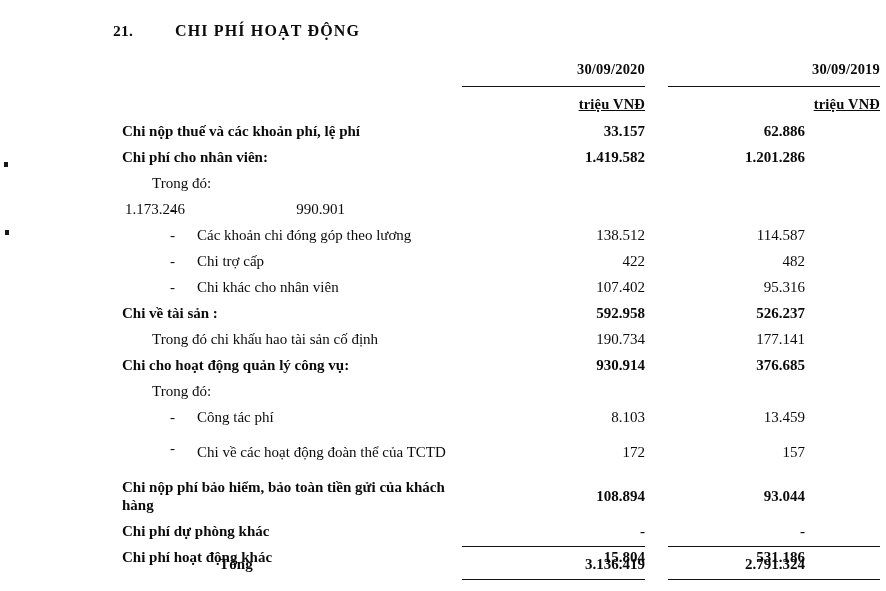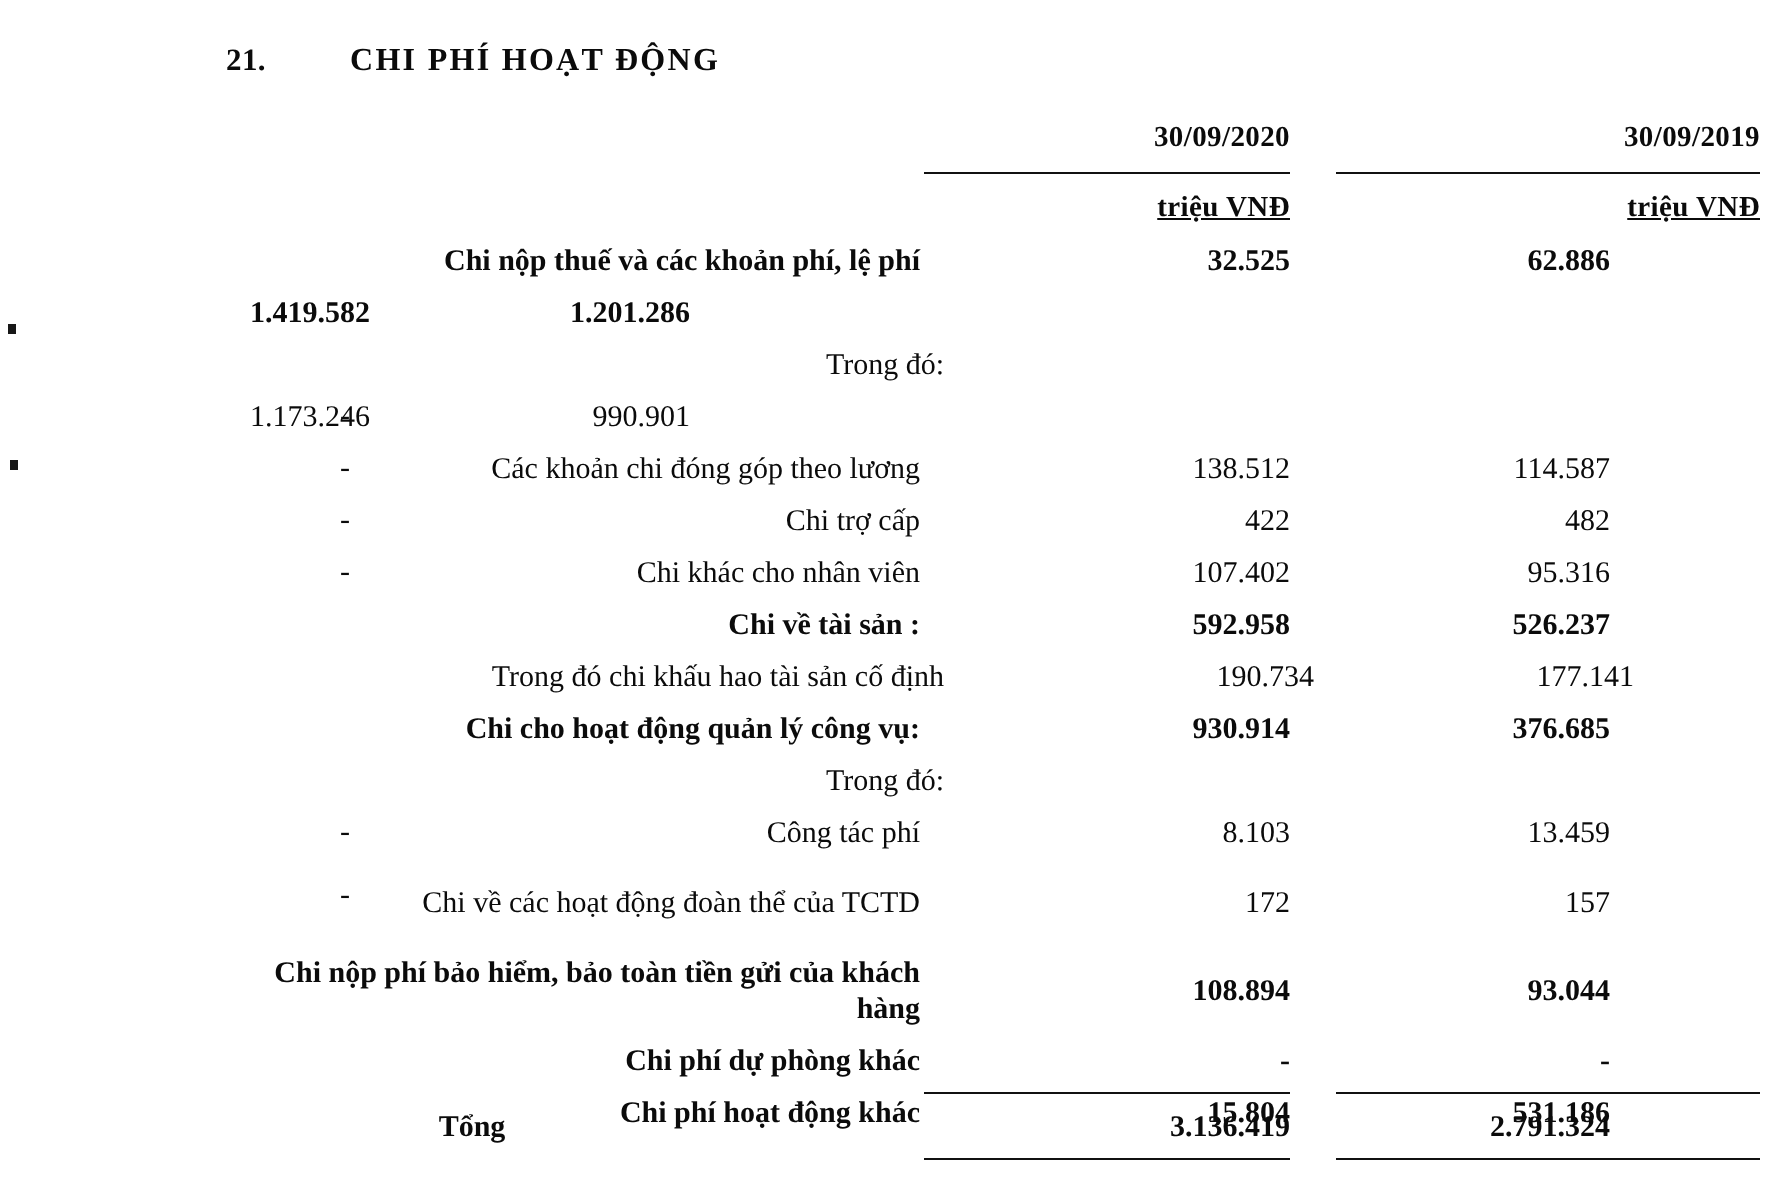--- a/index.html
+++ b/index.html
@@ -83,42 +83,41 @@
     align-items: center;
     min-height: 26px;
     font-size: 15px;
   }
   .row .label {
     flex: 0 0 auto;
     width: 460px;
     padding-left: 122px;
     box-sizing: border-box;
     line-height: 1.22;
-    text-align: right;
   }
   .row .v1 {
     flex: 0 0 auto;
     width: 185px;
     text-align: right;
     padding-right: 0px;
     box-sizing: border-box;
   }
   .row .v2 {
     flex: 0 0 auto;
     width: 215px;
     text-align: right;
     padding-right: 55px;
     box-sizing: border-box;
   }
   .row.bold .label,
   .row.bold .v1,
   .row.bold .v2 { font-weight: bold; }
 
   
-  .row.lvl1 .label { padding-left: 152px; margin-left: 12px; }
+  .row.lvl1 .label { padding-left: 152px; }
   .row.lvl2 .label { padding-left: 197px; }
 
   .dash-bullet {
     position: absolute;
     left: 170px;
     top: 50%;
     transform: translateY(-50%);
     font-size: 15px;
     line-height: 1;
   }
@@ -182,24 +181,25 @@
 
   <div class="rule h1"></div>
   <div class="rule h2"></div>
 
   <div class="col-head unit c1">triệu VNĐ</div>
   <div class="col-head unit c2">triệu VNĐ</div>
 
   <div class="rows" id="rows">
       <div class="row lvl0 bold">
         <div class="label">Chi nộp thuế và các khoản phí, lệ phí</div>
-        <div class="v1">32.525</div>
+        <div class="v1">33.157</div>
         <div class="v2">62.886</div>
       </div>
       <div class="row lvl0 bold">
+        <div class="label">Chi phí cho nhân viên:</div>
         <div class="v1">1.419.582</div>
         <div class="v2">1.201.286</div>
       </div>
       <div class="row lvl1">
         <div class="label">Trong đó:</div>
         <div class="v1"></div>
         <div class="v2"></div>
       </div>
       <div class="row lvl2">
         <span class="dash-bullet">-</span>

